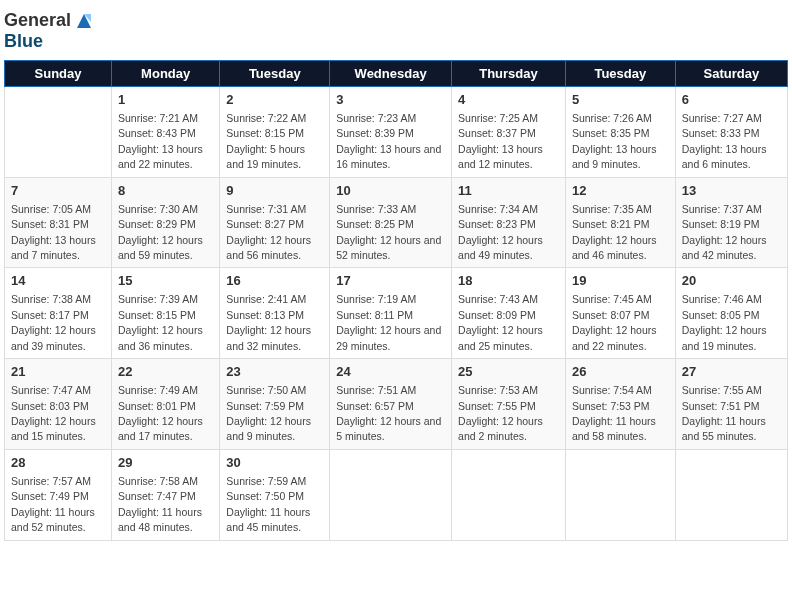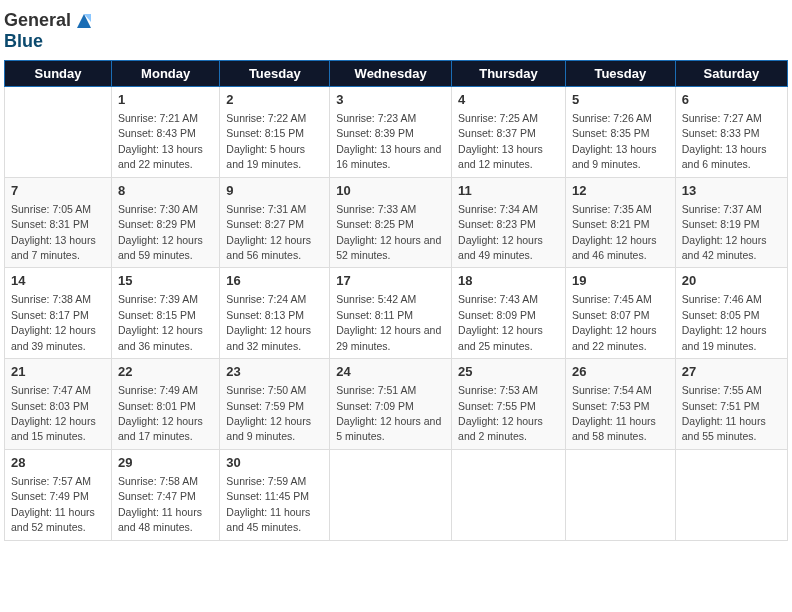--- a/index.html
+++ b/index.html
@@ -216,27 +216,27 @@
         <span class="day-info">Daylight: 12 hours and 39 minutes.</span>
       </td>
           <td>
         <span class="day-num">15</span>
         <span class="day-info">Sunrise: 7:39 AM</span><br>
         <span class="day-info">Sunset: 8:15 PM</span><br>
         <span class="day-info">Daylight: 12 hours and 36 minutes.</span>
       </td>
           <td>
         <span class="day-num">16</span>
-        <span class="day-info">Sunrise: 7:24 AM</span><br>
+        <span class="day-info">Sunrise: 2:41 AM</span><br>
         <span class="day-info">Sunset: 8:13 PM</span><br>
         <span class="day-info">Daylight: 12 hours and 32 minutes.</span>
       </td>
           <td>
         <span class="day-num">17</span>
-        <span class="day-info">Sunrise: 5:42 AM</span><br>
+        <span class="day-info">Sunrise: 7:19 AM</span><br>
         <span class="day-info">Sunset: 8:11 PM</span><br>
         <span class="day-info">Daylight: 12 hours and 29 minutes.</span>
       </td>
           <td>
         <span class="day-num">18</span>
         <span class="day-info">Sunrise: 7:43 AM</span><br>
         <span class="day-info">Sunset: 8:09 PM</span><br>
         <span class="day-info">Daylight: 12 hours and 25 minutes.</span>
       </td>
           <td>
@@ -267,21 +267,21 @@
       </td>
           <td>
         <span class="day-num">23</span>
         <span class="day-info">Sunrise: 7:50 AM</span><br>
         <span class="day-info">Sunset: 7:59 PM</span><br>
         <span class="day-info">Daylight: 12 hours and 9 minutes.</span>
       </td>
           <td>
         <span class="day-num">24</span>
         <span class="day-info">Sunrise: 7:51 AM</span><br>
-        <span class="day-info">Sunset: 7:09 PM</span><br>
+        <span class="day-info">Sunset: 6:57 PM</span><br>
         <span class="day-info">Daylight: 12 hours and 5 minutes.</span>
       </td>
           <td>
         <span class="day-num">25</span>
         <span class="day-info">Sunrise: 7:53 AM</span><br>
         <span class="day-info">Sunset: 7:55 PM</span><br>
         <span class="day-info">Daylight: 12 hours and 2 minutes.</span>
       </td>
           <td>
         <span class="day-num">26</span>
@@ -305,21 +305,21 @@
       </td>
           <td>
         <span class="day-num">29</span>
         <span class="day-info">Sunrise: 7:58 AM</span><br>
         <span class="day-info">Sunset: 7:47 PM</span><br>
         <span class="day-info">Daylight: 11 hours and 48 minutes.</span>
       </td>
           <td>
         <span class="day-num">30</span>
         <span class="day-info">Sunrise: 7:59 AM</span><br>
-        <span class="day-info">Sunset: 11:45 PM</span><br>
+        <span class="day-info">Sunset: 7:50 PM</span><br>
         <span class="day-info">Daylight: 11 hours and 45 minutes.</span>
       </td>
           <td></td>
           <td></td>
           <td></td>
           <td></td>
         </tr>
       </tbody>
   </table>
 </div>

